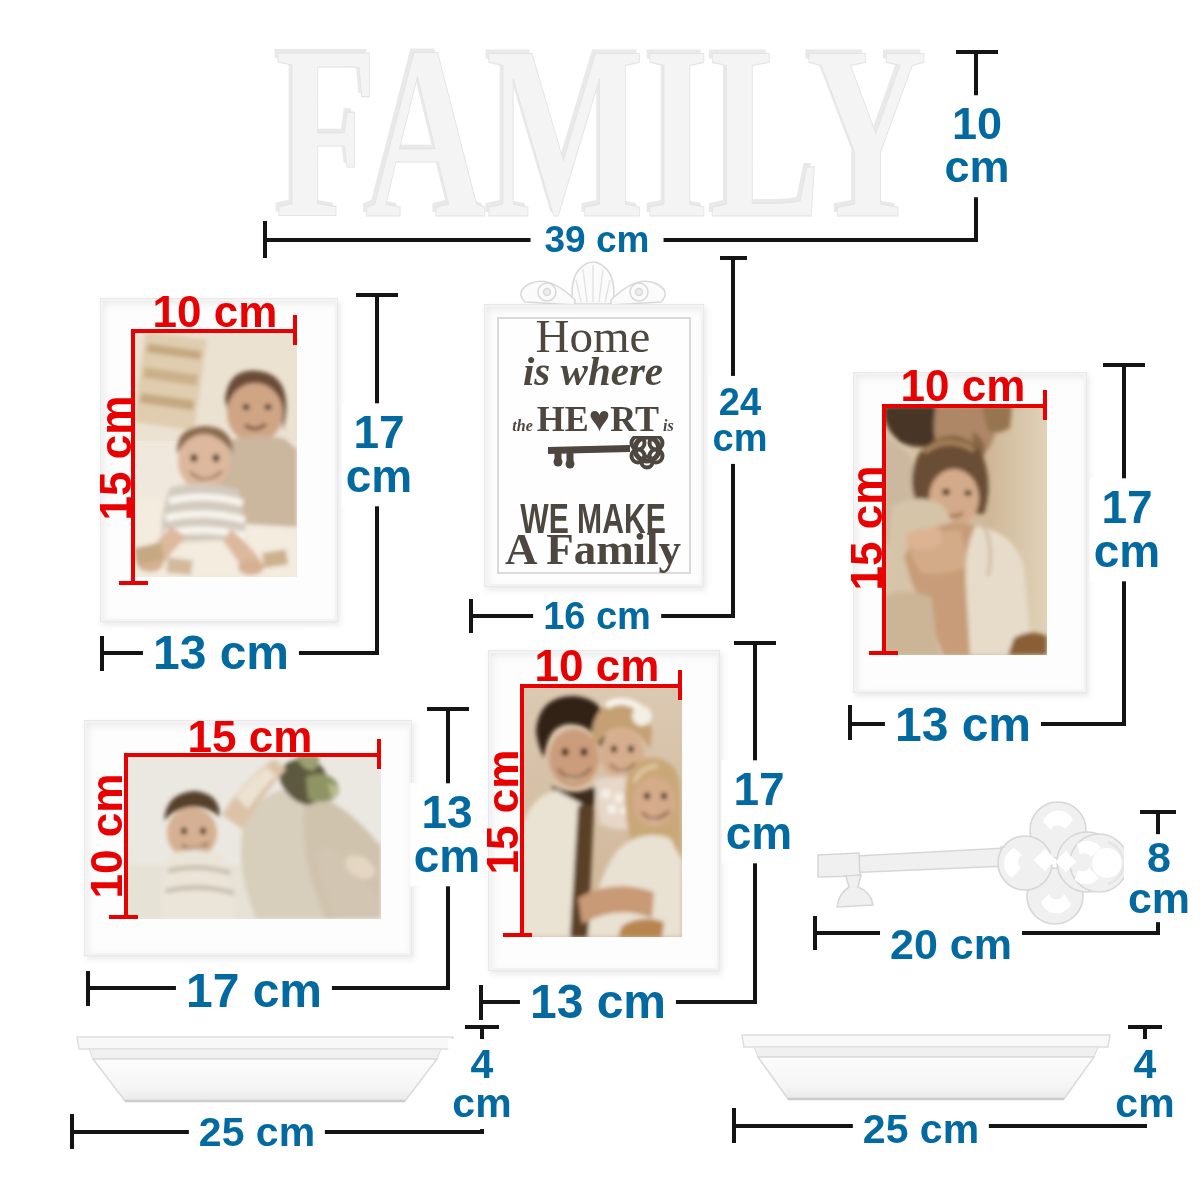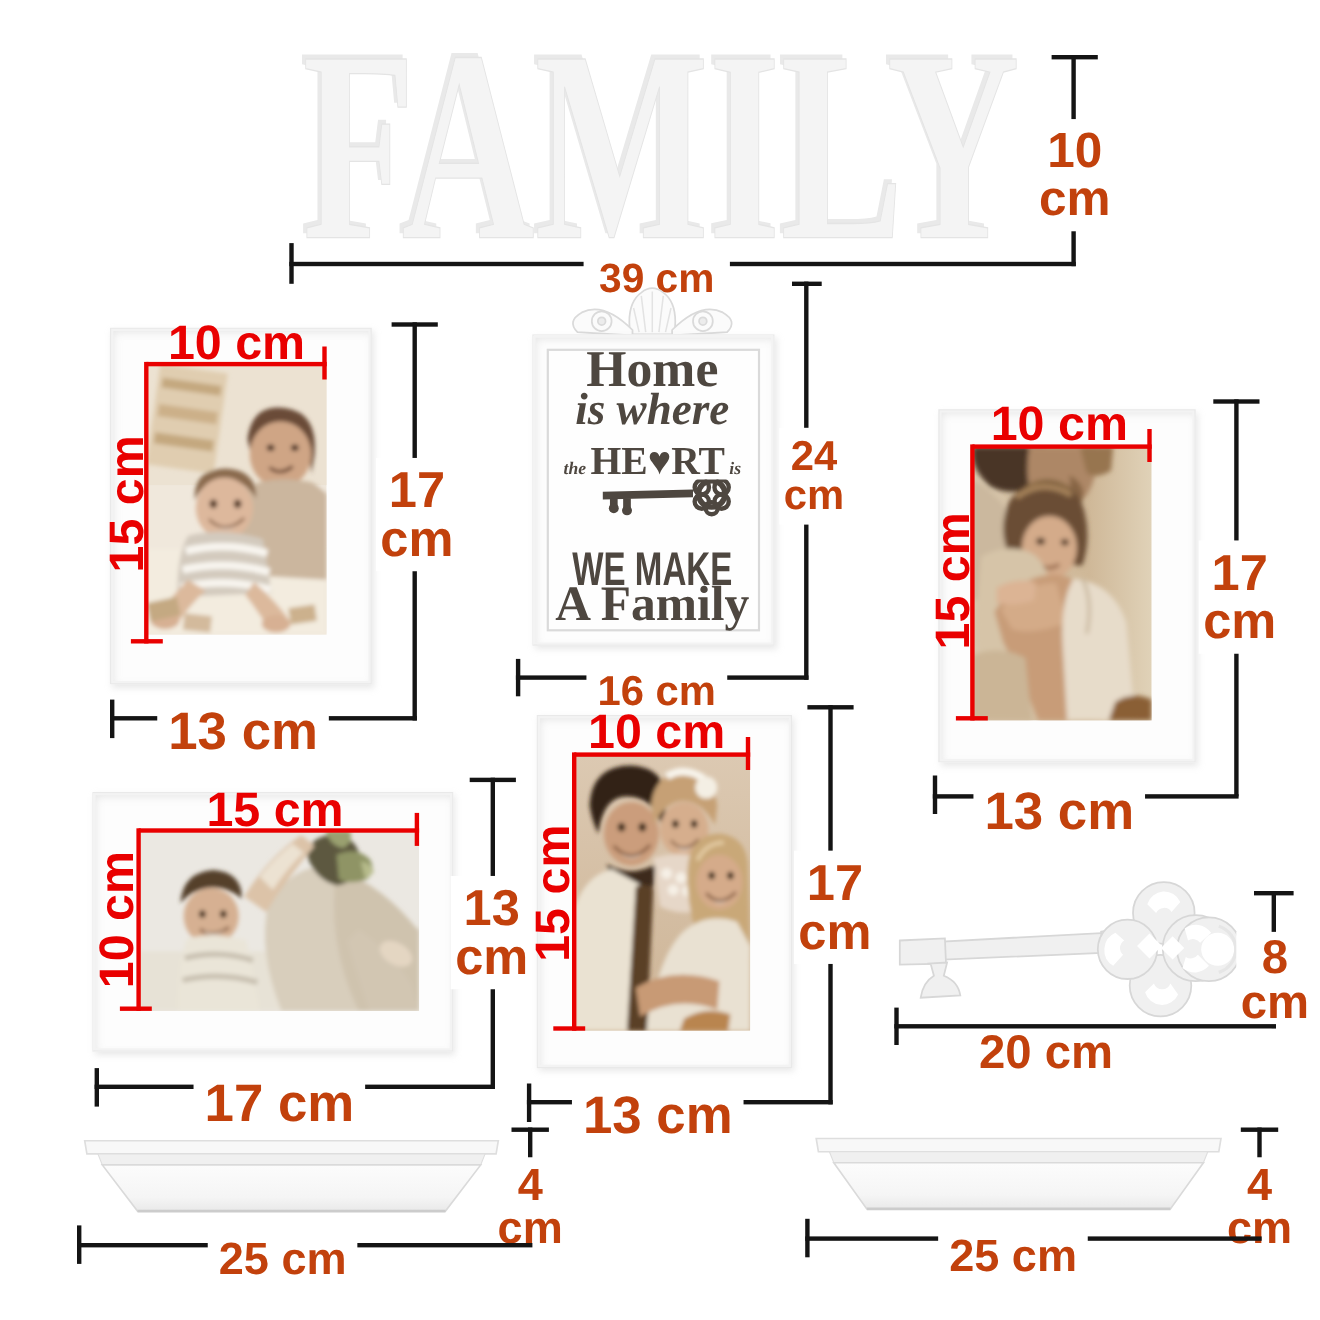--- a/index.html
+++ b/index.html
@@ -1,21 +1,21 @@
 <!DOCTYPE html>
 <html><head>
 <meta charset="utf-8">
 <style>
 html,body{margin:0;padding:0;background:#fff;}
 #c{position:relative;width:1200px;height:1200px;background:#ffffff;overflow:hidden;
    font-family:"Liberation Sans",sans-serif;}
 .ln{position:absolute;background:#141414;}
 .rln{position:absolute;background:#e90000;}
-.lbl{position:absolute;font-weight:bold;color:#c2410c;background:#fff;white-space:nowrap;
-     transform:translate(-50%,-50%);text-align:center;line-height:0.95;margin-top:13px;}
+.lbl{position:absolute;font-weight:bold;color:#0369a1;background:#fff;white-space:nowrap;
+     transform:translate(-50%,-50%);text-align:center;line-height:0.95;}
 .rlbl{position:absolute;font-weight:bold;color:#e90000;background:none;white-space:nowrap;
      transform:translate(-50%,-50%);text-align:center;}
 .rrot{position:absolute;font-weight:bold;color:#e90000;background:none;white-space:nowrap;
      transform:translate(-50%,-50%) rotate(-90deg);text-align:center;}
 .frame{position:absolute;background:#fdfdfd;border:1px solid #e9e9e9;
        box-shadow:inset 0 0 0 2px #f3f3f3, inset 2px 3px 8px rgba(160,160,160,.25), 2px 3px 6px rgba(190,190,190,.35);}
 </style>
 </head>
 <body>
 <div id="c">
@@ -114,21 +114,21 @@
     <circle cx="126" cy="34" r="3.5" fill="#ececec"></circle>
   </g>
 </svg>
 
 <div class="frame" style="left:484px;top:304px;width:218px;height:281px"></div>
 
 <div style="position:absolute;left:497px;top:317px;width:190px;height:253px;border:2px solid #dadada;background:#fefefe"></div>
 
 <div style="position:absolute;left:484px;top:304px;width:218px;height:281px;color:#4e4740;">
 
-  <div style="position:absolute;left:0;top:313px;width:218px;text-align:center;font-family:'Liberation Serif',serif;font-weight:bold;font-size:47px;line-height:47px;margin-top:-304px;">Home</div>
+  <div style="position:absolute;left:0;top:313px;width:218px;text-align:center;font-family:'Liberation Serif',serif;font-weight:normal;font-size:47px;line-height:47px;margin-top:-304px;">Home</div>
 
   <div style="position:absolute;left:0;top:351px;width:218px;text-align:center;font-family:'Liberation Serif',serif;font-style:italic;font-weight:bold;font-size:41px;line-height:41px;margin-top:-304px;">is where</div>
 
   <div style="position:absolute;left:0;top:401px;width:218px;text-align:center;font-family:'Liberation Serif',serif;font-weight:bold;font-size:36px;line-height:36px;margin-top:-304px;"><span style="font-size:16px;font-style:italic;">the </span>HE♥RT<span style="font-size:16px;font-style:italic;text-align:right;"> is</span></div>
 
   <svg style="position:absolute;left:62px;top:132px;" width="122" height="34" viewBox="0 0 122 34">
     <g fill="none" stroke="#4e4740">
       <path d="M2 11 L84 9 L84 16 L2 18 Z" fill="#4e4740" stroke="none"></path>
       <path d="M12 17 L12 25 M24 17 L24 27" stroke-width="7"></path>
       <circle cx="12" cy="26" r="4.5" fill="#4e4740" stroke="none"></circle>

